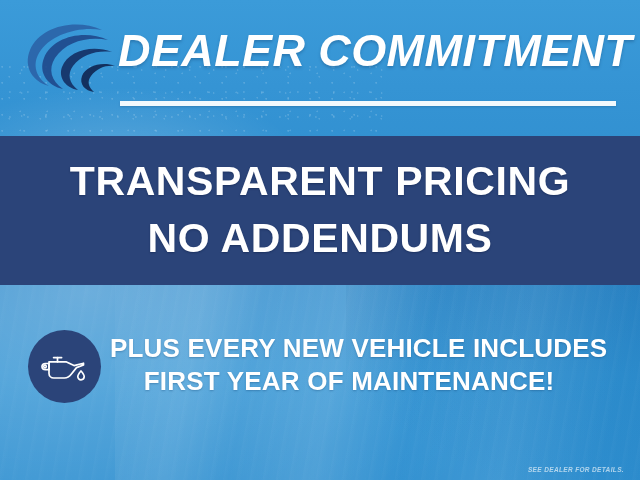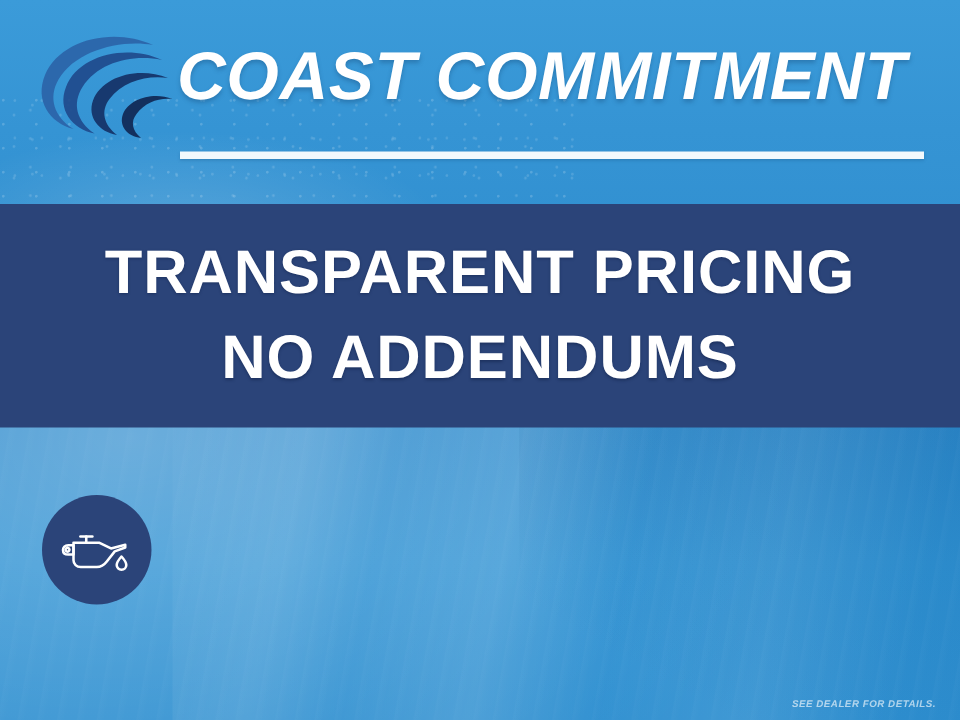--- a/index.html
+++ b/index.html
@@ -249,21 +249,21 @@
 
     <div class="logo-mark">
       <svg viewBox="0 0 104 84" width="104" height="84" aria-hidden="true">
         <path d="M86 14 C60 2, 24 10, 14 34 C7 51, 17 66, 33 70 C20 62, 16 49, 23 37 C34 18, 64 10, 86 14 Z" fill="#2a5fa4" opacity="0.85"></path>
         <path d="M92 24 C68 13, 36 21, 28 42 C22 57, 32 70, 47 73 C35 65, 32 53, 39 42 C50 25, 73 20, 92 24 Z" fill="#1f4a8c" opacity="0.92"></path>
         <path d="M96 36 C76 28, 52 35, 46 51 C42 62, 50 72, 62 74 C53 67, 51 58, 57 50 C66 38, 82 34, 96 36 Z" fill="#17396f"></path>
         <path d="M99 50 C86 45, 70 50, 66 60 C63 68, 69 75, 78 76 C72 71, 71 65, 75 60 C81 52, 90 49, 99 50 Z" fill="#13305e"></path>
       </svg>
     </div>
 
-    <div class="header-title">COAST COMMITMENT</div>
+    <div class="header-title">DEALER COMMITMENT</div>
 
     <div class="header-rule"></div>
   </div>
 
   <div class="navy-band">
     <div class="line line-2">NO ADDENDUMS</div>
     <div class="line line-1">TRANSPARENT PRICING</div>
   </div>
 
   <div class="promo">
@@ -276,17 +276,21 @@
                    L36.5 18.6 L43.5 16.0 L43.5 14.2 L34.0 16.6 L26.0 12.8 Z"></path>
           <path d="M17.5 12.8 L17.5 8.6"></path>
           <path d="M13.6 8.6 L21.6 8.6"></path>
           <path d="M5.0 16.2 A1.3 1.3 0 1 0 5.01 16.2"></path>
           <path d="M41.0 22.0 C41.0 22.0 37.8 25.6 37.8 27.6 A3.2 3.2 0 0 0 44.2 27.6
                    C44.2 25.6 41.0 22.0 41.0 22.0 Z"></path>
         </g>
       </svg>
     </div>
 
+    <div class="promo-text">
+      <div class="pline">PLUS EVERY NEW VEHICLE INCLUDES</div>
+      <div class="pline">FIRST YEAR OF MAINTENANCE!</div>
+    </div>
   </div>
 
   <div class="fineprint">SEE DEALER FOR DETAILS.</div>
 
 </div>
 
 </body></html>

